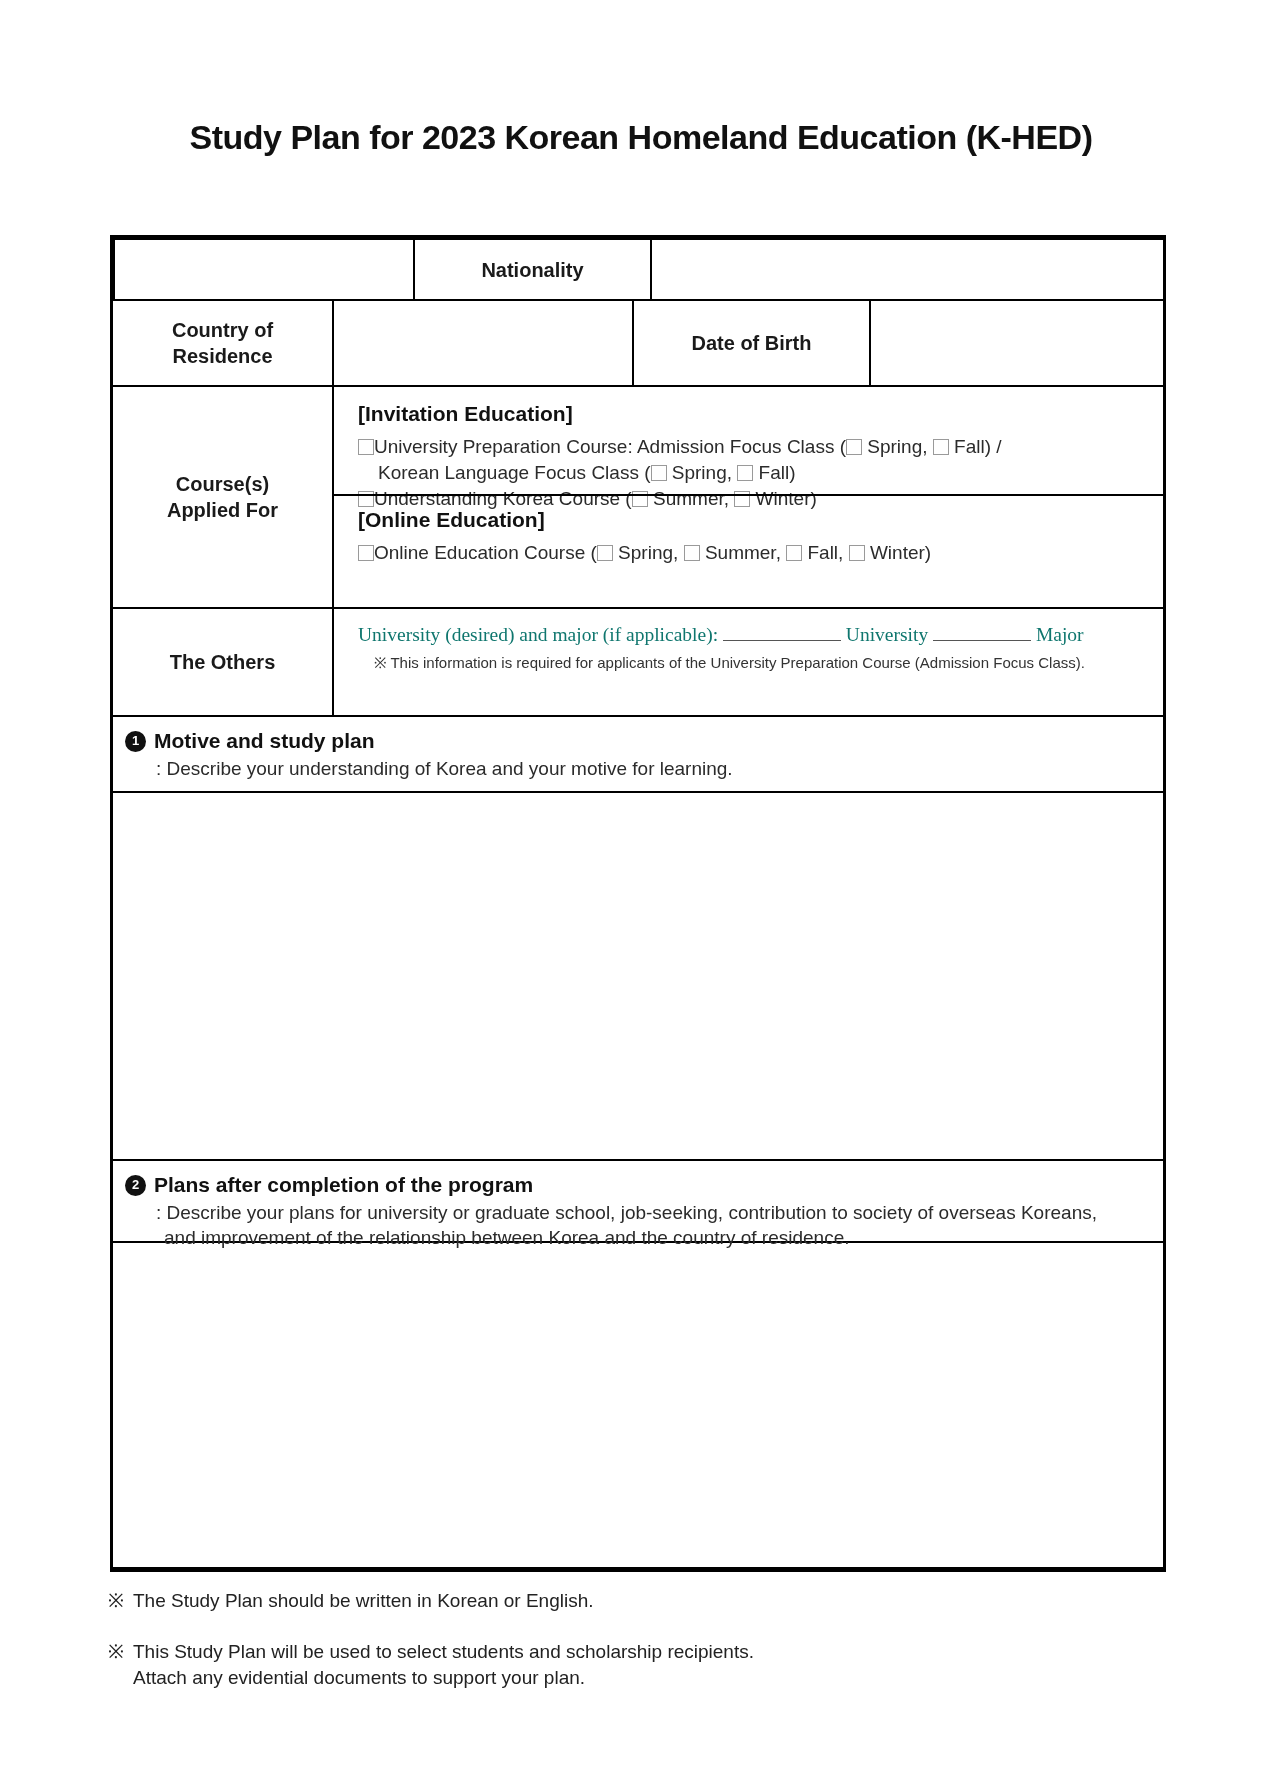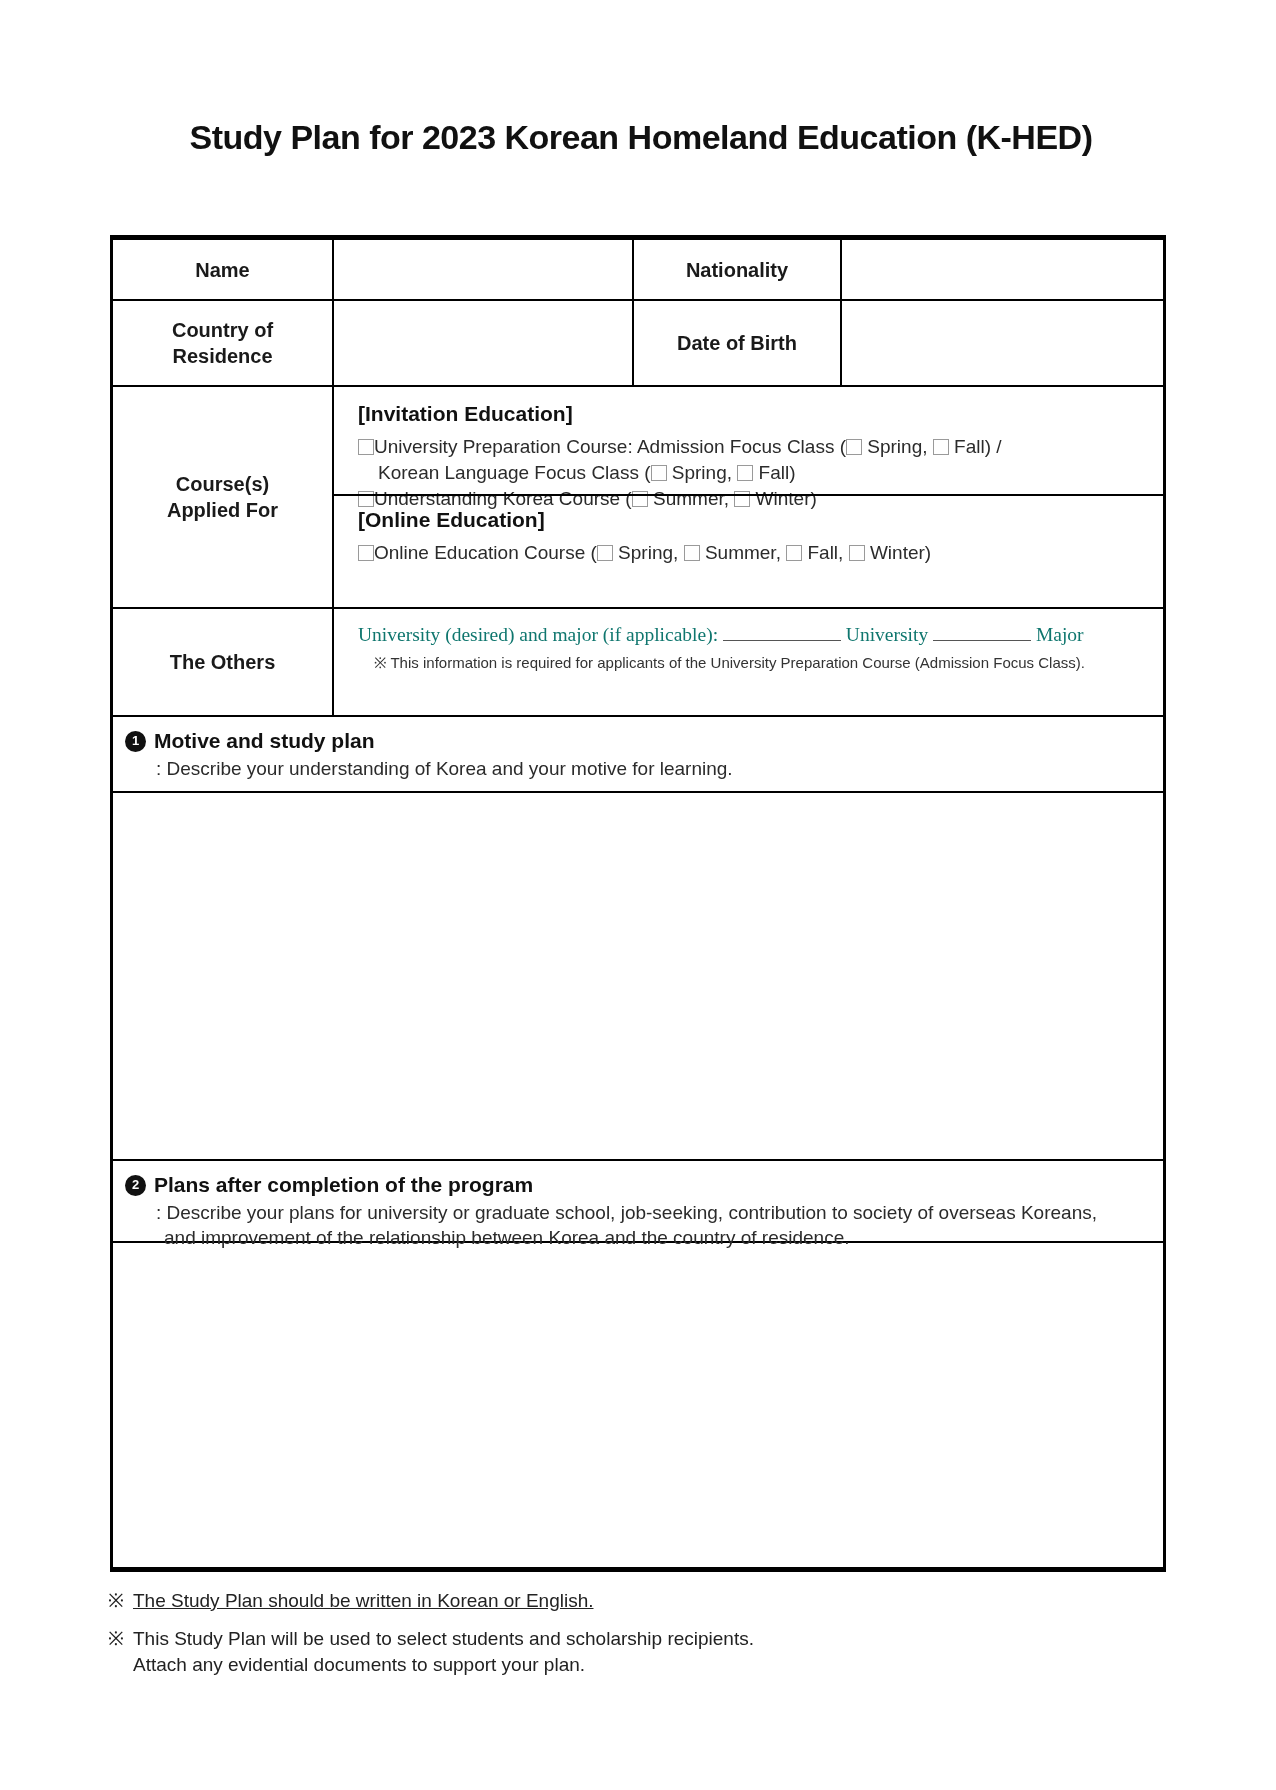--- a/index.html
+++ b/index.html
@@ -34,21 +34,21 @@
   .bt { border-top:2px solid #000; }
   .bl { border-left:2px solid #000; }
 
   .r1 { height:59px; }
   .r2 { height:86px; }
   .r3 { height:222px; }
   .r4 { height:108px; }
 
   .w1 { width:219px; }
   .w2 { width:300px; }
-  .w3 { width:208px; }
+  .w3 { width:237px; }
   .w4 { flex:1; }
 
   .label-cell {
     display:flex; align-items:center; justify-content:center;
     font-weight:bold; font-size:20px; text-align:center;
     color:#1a1a1a; line-height:26px;
   }
   .label-cell .label-text { max-width:150px; }
 
   .value-cell { background:#fff; }
@@ -84,36 +84,33 @@
     flex:none;
   }
   .section-desc { font-size:19px; color:#2b2b2b; line-height:25px; padding-left:31px; }
   .section-desc.cont { padding-left:39px; }
 
   .blank1 { height:368px; }
   .blank2 { height:326px; }
 
   .footnotes { margin:16px 0 0 108px; font-size:19px; color:#222; }
   .fn-row { line-height:26px; white-space:nowrap; }
-  .fn-gap { margin-bottom:12px;text-decoration:underline; }
+  .fn-gap { margin-bottom:25px; }
   .fn-marker { display:inline-block; width:25px; }
 </style>
 </head>
 <body>
 
 <div class="page">
 
   <div class="form-title">Study Plan for 2023 Korean Homeland Education (K-HED)</div>
 
   <div class="form-table">
 
     <div class="trow r1">
-      <div class="label-cell w1">
-        <span class="label-text">Name</span>
-      </div>
       <div class="value-cell w2 bl"></div>
       <div class="label-cell w3 bl">
         <span class="label-text">Nationality</span>
       </div>
       <div class="value-cell w4 bl"></div>
     </div>
 
     <div class="trow r2 bt">
       <div class="label-cell w1">
         <span class="label-text">Country of Residence</span>

